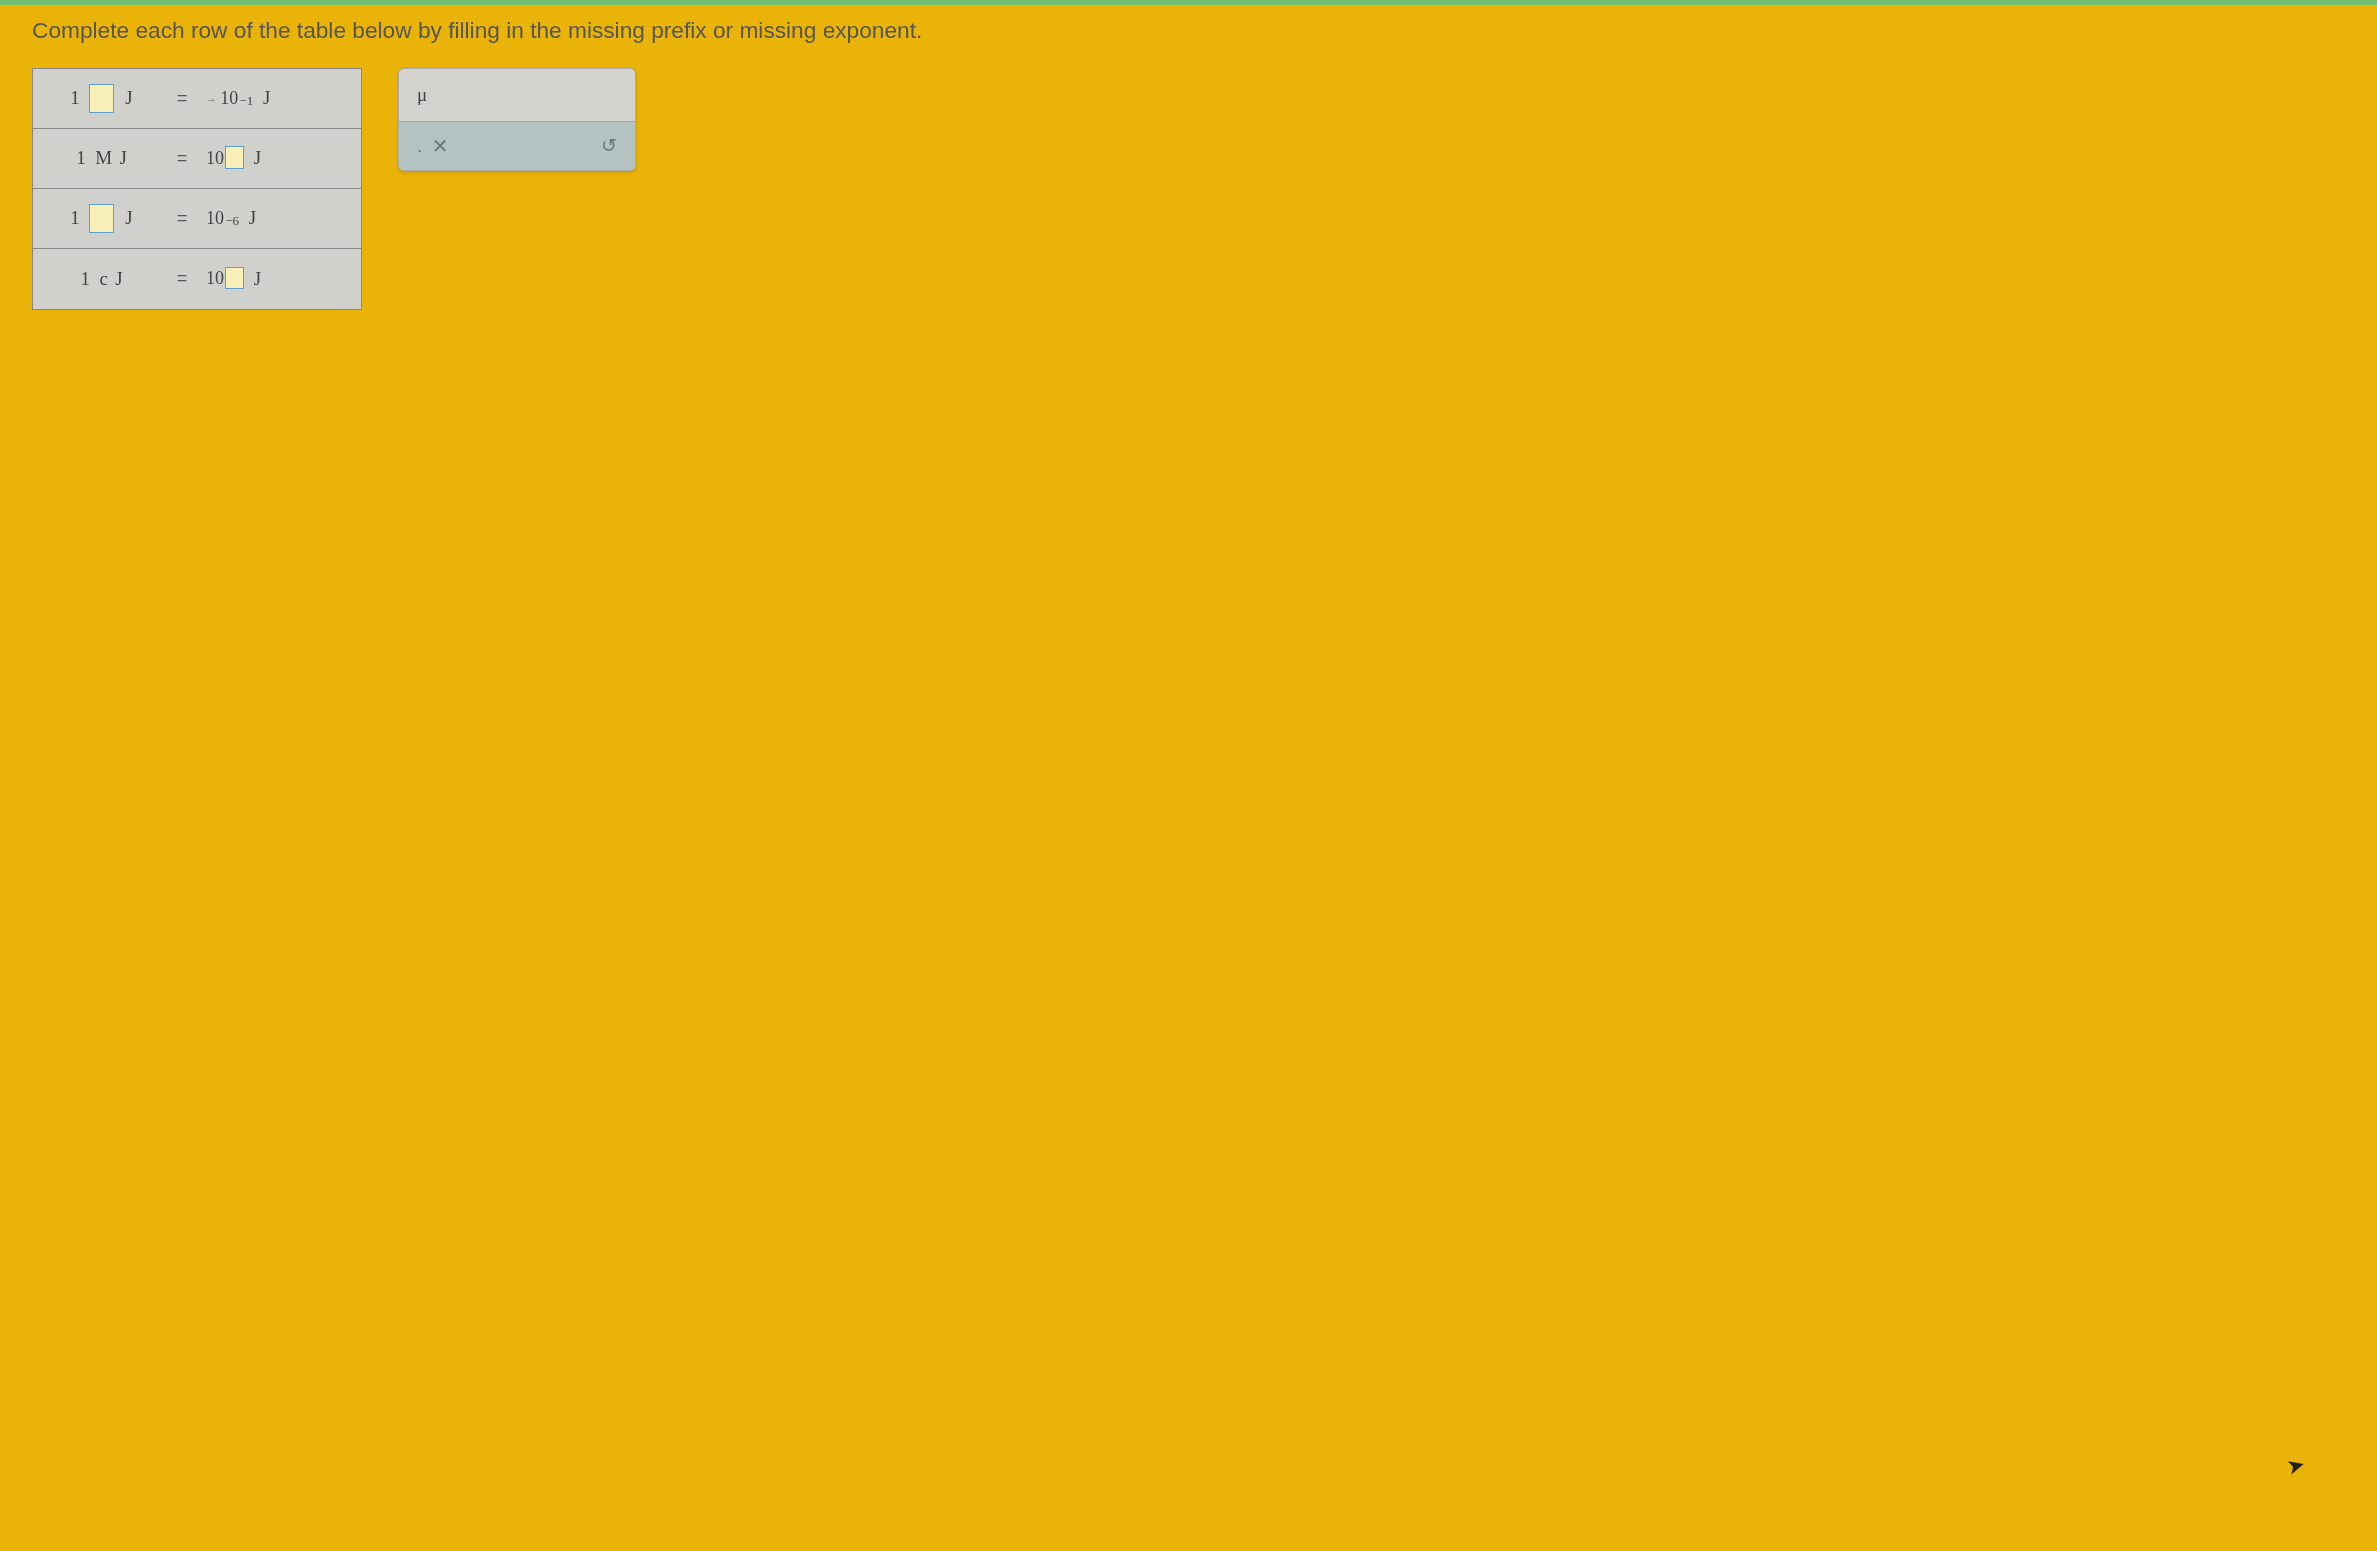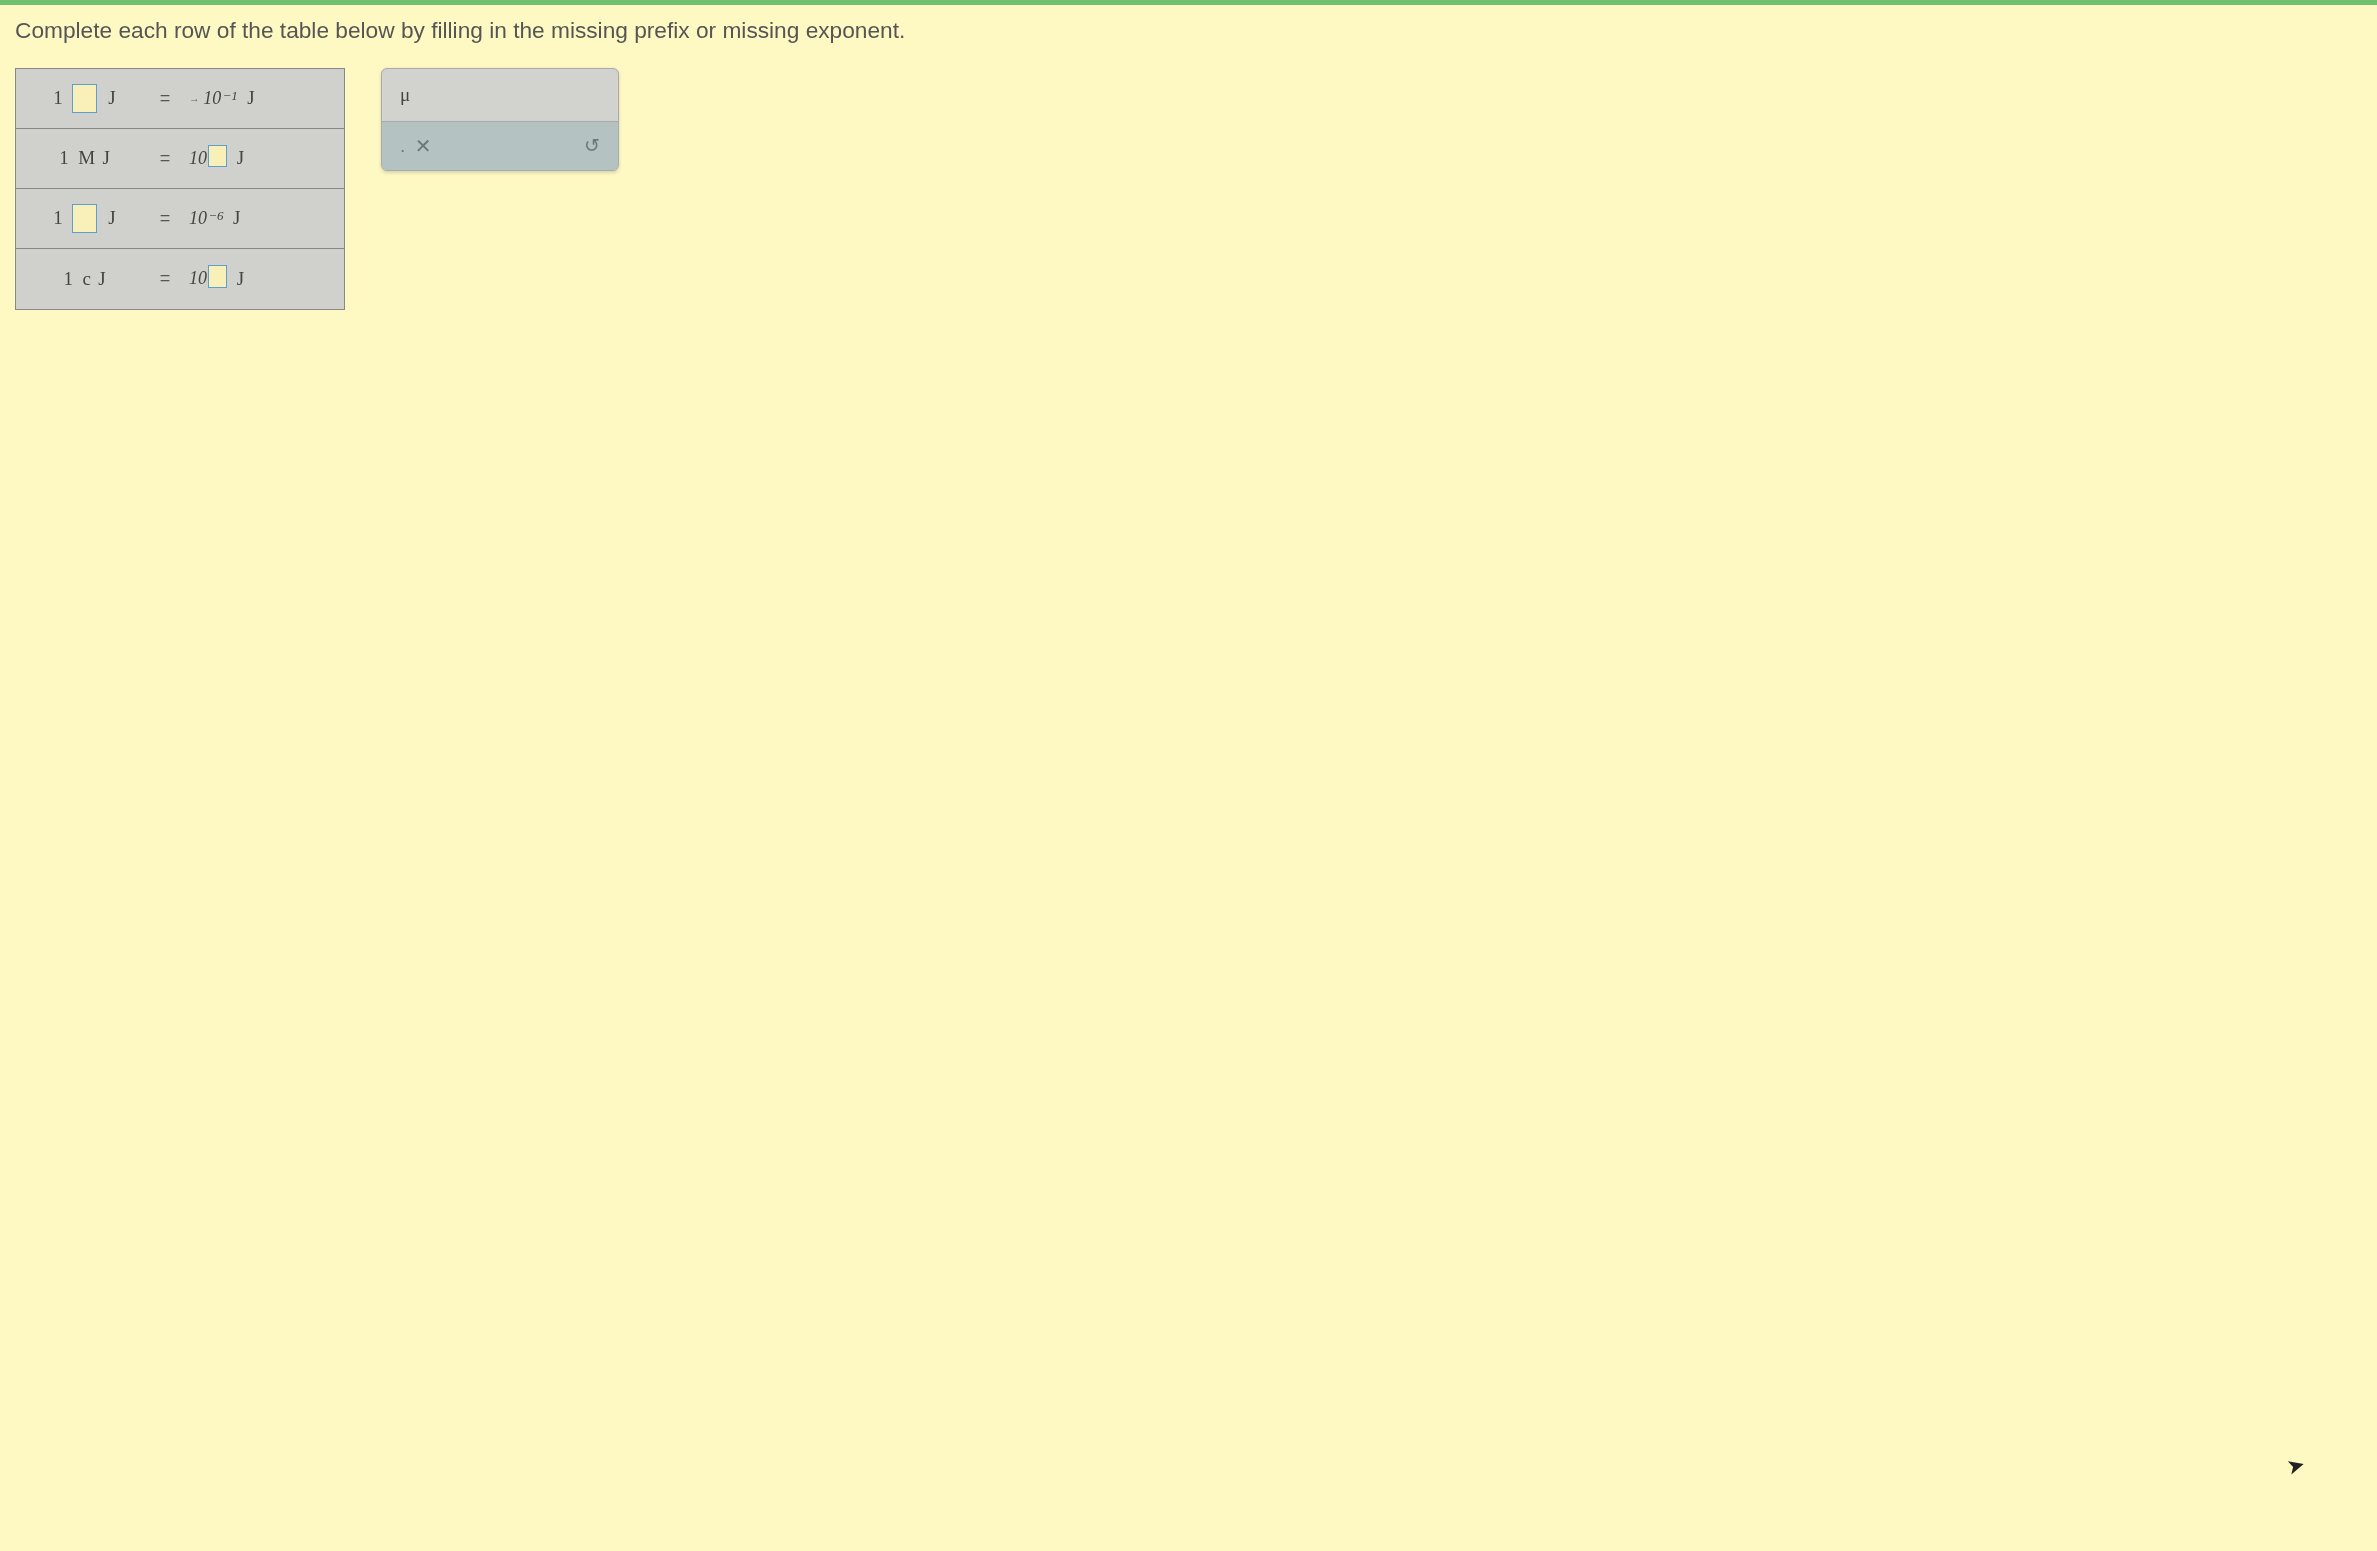--- a/index.html
+++ b/index.html
@@ -12,22 +12,22 @@
       background: linear-gradient(to bottom, #8bc88b 0%, #8bc88b 1%, #b8b8b0 1%, #c5c5c0 100%);
       min-height: 100vh;
       padding: 0;
     }
     .top-bar {
       height: 4.8px;
       background: #6fbf6f;
       width: 100%;
     }
     .content {
-      background: #fef9c3;
-      padding: 12px 15px;
+      background: #eab308;
+      padding: 12px 32px;
       min-height: calc(100vh - 4.8px);
       position: relative;
     }
     .instruction {
       font-size: 22.7px;
       color: #555;
       margin-bottom: 24px;
       font-weight: 400;
     }
     .main-area {
@@ -87,22 +87,21 @@
     .input-box-small {
       display: inline-block;
       width: 19px;
       height: 22.7px;
       background: #f8f0b8;
       border: 1.2px solid #5aa0d0;
       vertical-align: top;
     }
     .base-exp {
       display: inline-flex;
-      align-items: center;
-      font-style: italic;
+      align-items: flex-end;
     }
     .base {
       font-size: 18px;
     }
     .exp {
       font-size: 13px;
       margin-top: -4.8px;
       margin-left: 1.2px;
     }
     .arrow-small {

